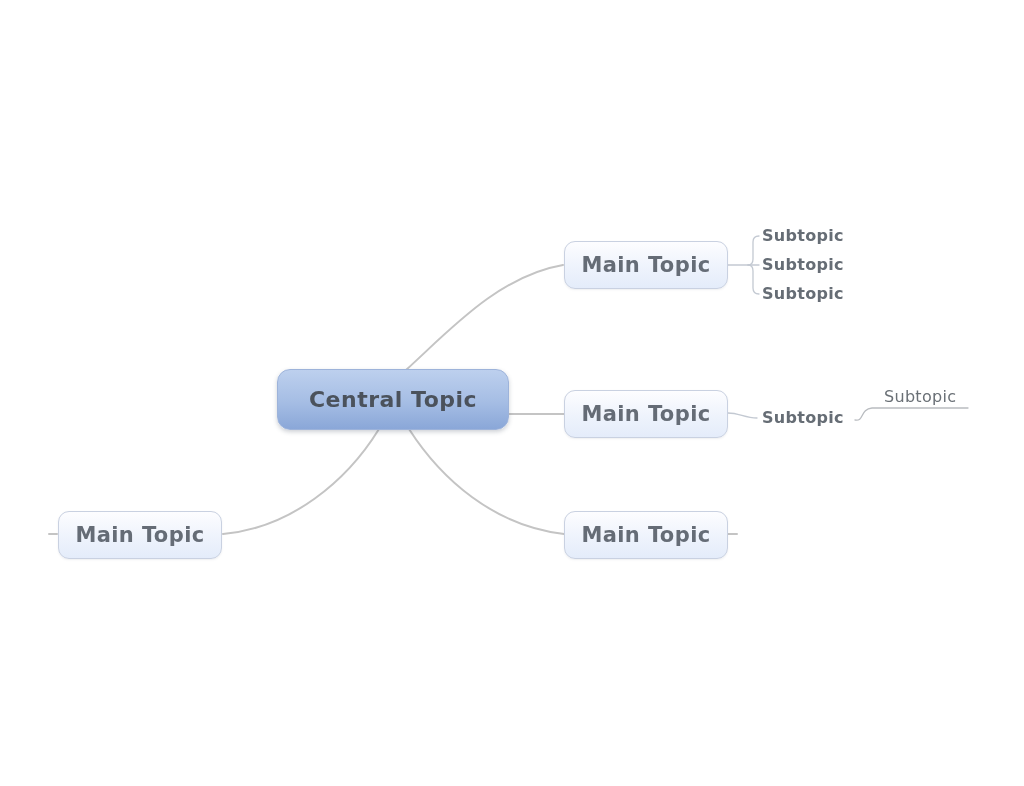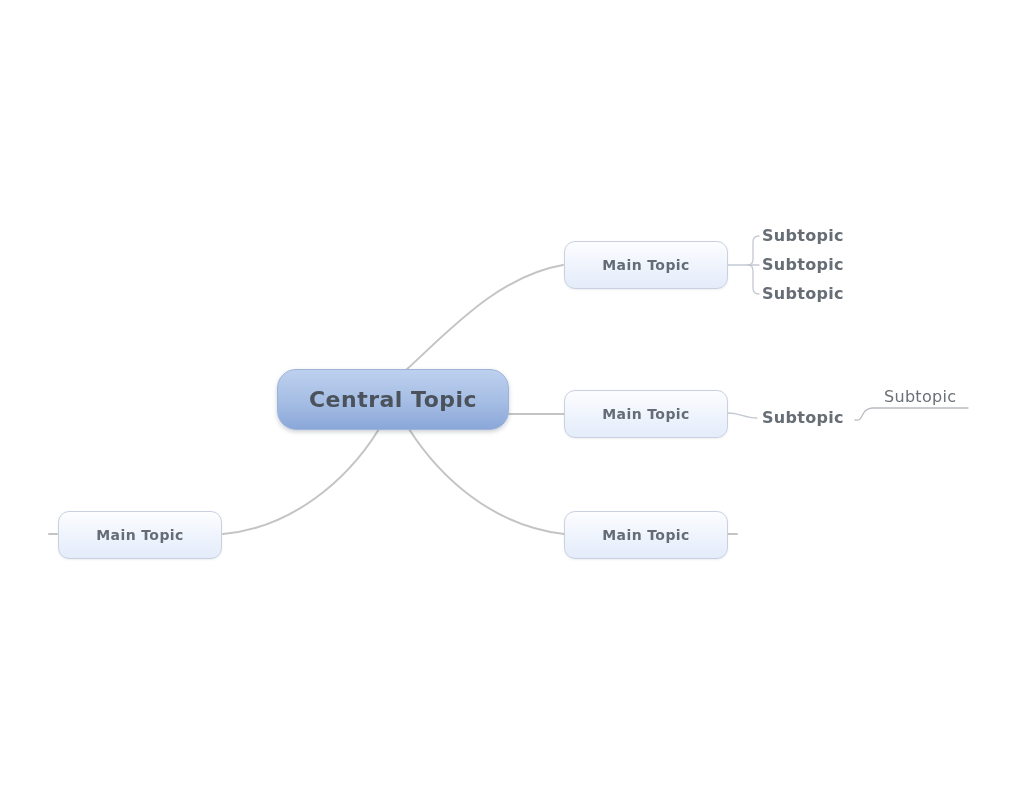--- a/index.html
+++ b/index.html
@@ -27,37 +27,37 @@
     display: flex;
     align-items: center;
     justify-content: center;
     box-sizing: border-box;
     white-space: nowrap;
     cursor: default;
   }
   .central-topic {
     left: 277px; top: 369px;
     width: 232px; height: 61px;
-    border-radius: 19px;
+    border-radius: 13px;
     background: linear-gradient(to bottom, #bdd0ee 0%, #a5bde4 55%, #8aa7d8 100%);
     border: 1px solid #9db3da;
     box-shadow: 0 2px 4px rgba(60,70,90,0.25);
     color: #4b525c;
     font-size: 22px;
     font-weight: bold;
     letter-spacing: 0.5px;
   }
   .main-topic {
     width: 164px; height: 48px;
     border-radius: 11px;
     background: linear-gradient(to bottom, #fdfdff 0%, #eef3fc 55%, #e4ecfa 100%);
     border: 1px solid #c9d1e1;
     box-shadow: 0 1px 2px rgba(90,100,120,0.10);
     color: #656c76;
-    font-size: 14px;
+    font-size: 21px;
     font-weight: bold;
     letter-spacing: 0.4px;
   }
   .mt-1 { left: 564px; top: 241px; }
   .mt-2 { left: 564px; top: 390px; }
   .mt-3 { left: 564px; top: 511px; }
   .mt-4 { left: 58px;  top: 511px; }
   .subtopic {
     height: 22px;
     line-height: 22px;

